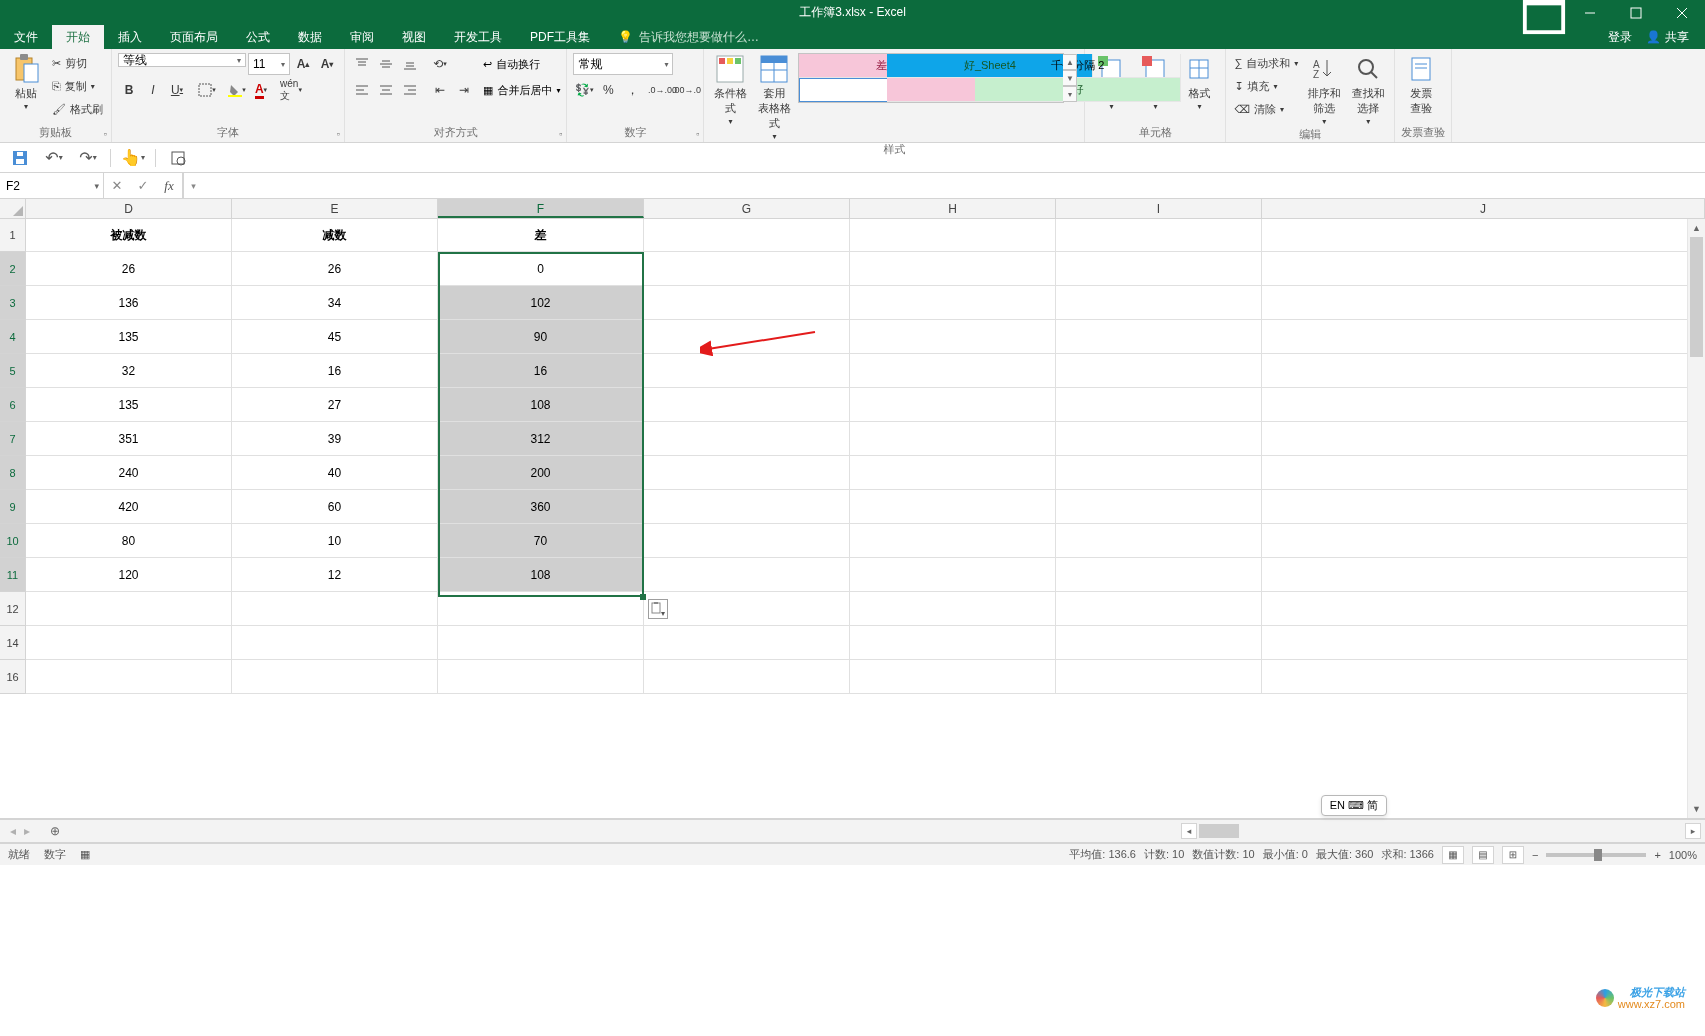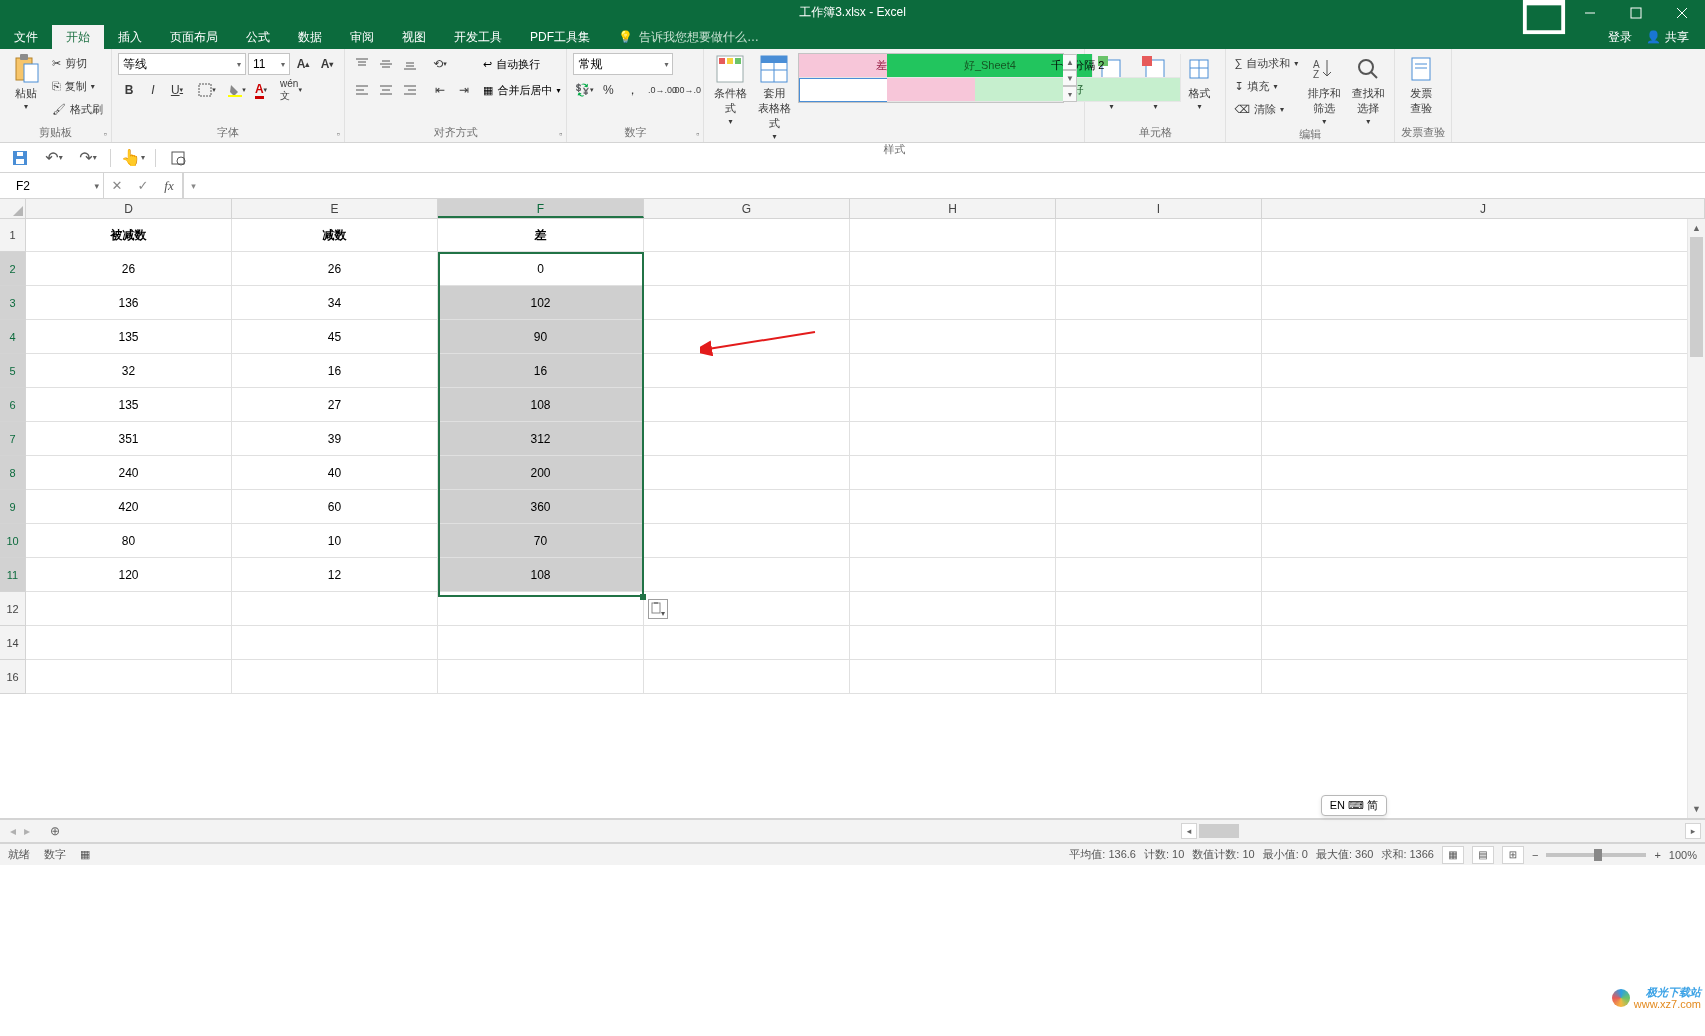--- a/index.html
+++ b/index.html
@@ -26,40 +26,40 @@
 .ribbon { height: 94px; background: #f3f3f3; border-bottom: 1px solid #d4d4d4; display: flex; }
 .group { border-right: 1px solid #e1e1e1; padding: 4px 6px 2px 6px; display: flex; flex-direction: column; }
 .group-body { flex: 1; display: flex; align-items: flex-start; gap: 4px; }
 .group-label { font-size: 11px; color: #6f6f6f; text-align: center; height: 16px; line-height: 16px; position: relative; }
 .group-label .launcher { position:absolute; right:-2px; top:2px; font-size:9px; color:#6f6f6f; cursor:pointer;}
 .big-btn { width: 40px; display: flex; flex-direction: column; align-items: center; font-size: 11px; color: #3b3b3b; cursor:pointer; text-align:center; gap:1px;}
 .big-btn .ico { width: 32px; height: 32px; display:flex; align-items:center; justify-content:center;}
 .small-row { display: flex; flex-direction: column; gap: 3px; font-size: 11px; color:#3b3b3b;}
 .small-row .item { display:flex; align-items:center; gap:4px; cursor:pointer; height:20px; padding:0 2px;}
 .mini-btn { width: 22px; height: 22px; border:1px solid transparent; display:inline-flex; align-items:center; justify-content:center; cursor:pointer; font-size:12px; color:#3b3b3b;}
-.font-select { width:128px; height:22px; border:1px solid #c4c4c4; background:#fff; font-size:12px; padding:0 18px 0 4px; position:relative; display:flex; align-items:center;}
+.font-select { width:128px; height:14px; border:1px solid #c4c4c4; background:#fff; font-size:12px; padding:0 18px 0 4px; position:relative; display:flex; align-items:center;}
 .font-size-select{width:42px; height:22px; border:1px solid #c4c4c4; background:#fff; font-size:12px; padding:0 14px 0 4px; display:flex; align-items:center; position:relative;}
 .dd-arrow{position:absolute; right:4px; top:50%; transform:translateY(-50%); font-size:8px; color:#666;}
 .btn-row{display:flex; gap:2px;}
 .nf-select{width:100px;height:22px;border:1px solid #c4c4c4;background:#fff;font-size:12px;padding:0 16px 0 4px;display:flex;align-items:center;position:relative;}
 
 
 .gallery{border:1px solid #c4c4c4; background:#fff; display:grid; grid-template-columns:repeat(3,88px); grid-auto-rows:24px; margin-right:14px; position:relative;}
 .gallery .cell{border-right:1px solid #e6e6e6; border-bottom:1px solid #e6e6e6; font-size:11px; display:flex; align-items:center; justify-content:center; cursor:pointer;}
 .gallery .nav{position:absolute; right:-14px; top:0; bottom:0; width:14px; display:flex; flex-direction:column;}
 .gallery .nav div{flex:1; border:1px solid #c4c4c4; border-left:none; display:flex;align-items:center;justify-content:center; font-size:8px; color:#666; cursor:pointer; background:#f9f9f9;}
 
 
 .qat { height: 30px; background: #fff; border-bottom: 1px solid #d4d4d4; display:flex; align-items:center; gap:10px; padding:0 8px;}
 .qat .q{width:24px;height:24px;display:flex;align-items:center;justify-content:center;cursor:pointer;color:#595959;}
 .qat .sep{width:1px;height:18px;background:#d4d4d4;}
 
 
 .formula-bar{height:26px; border-bottom:1px solid #d4d4d4; display:flex; align-items:stretch;}
-.name-box{width:104px; border-right:1px solid #d4d4d4; display:flex; align-items:center; padding:0 16px; font-size:12px; position:relative;}
+.name-box{width:104px; border-right:1px solid #d4d4d4; display:flex; align-items:center; padding:0 6px; font-size:12px; position:relative;}
 .name-box .dd{position:absolute;right:4px;font-size:9px;color:#666;cursor:pointer;}
 .fb-buttons{display:flex;align-items:center;border-right:1px solid #d4d4d4;}
 .fb-buttons .b{width:26px;display:flex;align-items:center;justify-content:center;font-size:13px;color:#888;cursor:pointer;}
 .fb-buttons .fx{font-style:italic;font-family:serif;color:#555;}
 .formula-input{flex:1;display:flex;align-items:center;padding:0 6px;font-size:12px;}
 .fb-expand{width:20px;border-left:1px solid #d4d4d4;display:flex;align-items:center;justify-content:center;font-size:9px;color:#888;cursor:pointer;}
 
 
 .grid-wrap{position:relative; height:620px; border-bottom:1px solid #d4d4d4;}
 .col-headers{display:flex;height:20px;border-bottom:1px solid #d4d4d4;}
@@ -111,21 +111,21 @@
 .status-bar .right{margin-left:auto;display:flex;align-items:center;gap:8px;}
 .view-btn{width:22px;height:18px;border:1px solid #d4d4d4;display:flex;align-items:center;justify-content:center;cursor:pointer;background:#fff;font-size:10px;}
 .zoom-slider{width:100px;height:4px;background:#c4c4c4;position:relative;}
 .zoom-slider .knob{position:absolute;left:48px;top:-4px;width:8px;height:12px;background:#888;cursor:pointer;}
 .zoom-slider::before,.zoom-slider::after{content:'';position:absolute;top:-4px;width:10px;height:10px;}
 
 
 .ime{position:absolute;right:318px;bottom:220px;border:1px solid #b8b8b8;border-radius:4px;background:#fff;padding:2px 8px;font-size:11px;display:flex;align-items:center;gap:6px;box-shadow:0 2px 4px rgba(0,0,0,.1);}
 
 
-.watermark{position:absolute;right:4px;bottom:26px;font-size:11px;color:#3da3e6;text-align:right;line-height:1.1;display:flex;align-items:center;gap:4px;}
+.watermark{position:absolute;right:20px;bottom:26px;font-size:11px;color:#3da3e6;text-align:right;line-height:1.1;display:flex;align-items:center;gap:4px;}
 .watermark .logo{width:18px;height:18px;border-radius:50%;background:conic-gradient(#2a9ee6,#6ac36a,#f5b942,#e65a5a,#2a9ee6);} 
 
 svg{display:block;}
 </style>
 </head>
 <body>
 
 <div class="titlebar">
   <div class="title">工作簿3.xlsx - Excel</div>
   <div class="win-controls">
@@ -369,21 +369,21 @@
               <line x1="2" y1="16" x2="28" y2="16" stroke="#4a8ed6"></line>
               <line x1="15" y1="9" x2="15" y2="28" stroke="#4a8ed6"></line>
             </svg>
           </div>
         <span style="white-space:pre-line">套用
 表格格式</span>
           <span style="font-size:8px">▾</span>
       </div>
       <div class="gallery">
         <div class="cell" style="background:#f7c6d9;color:#9b2248">差_Sheet4</div>
-        <div class="cell" style="background:#22c55e;color:#155724">好_Sheet4</div>
+        <div class="cell" style="background:#0ea5e9;color:#155724">好_Sheet4</div>
         <div class="cell">千位分隔 2</div>
         <div class="cell" style="border:1px solid #4a8ed6">常规</div>
         <div class="cell" style="background:#f7c6d9;color:#9b2248">差</div>
         <div class="cell" style="background:#c6efce;color:#155724">好</div>
         <div class="nav">
           <div>▲</div>
           <div>▼</div>
           <div>▾</div>
         </div>
       </div>

